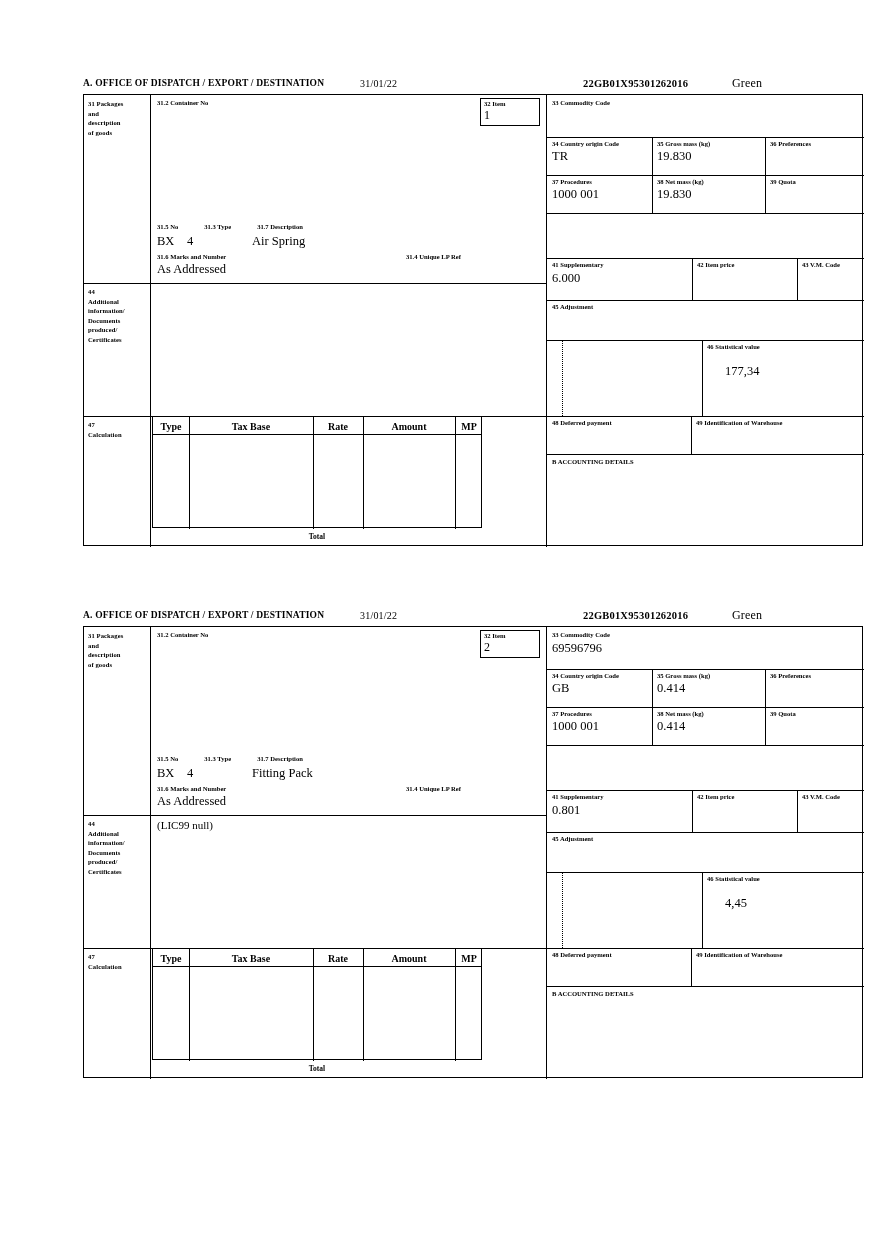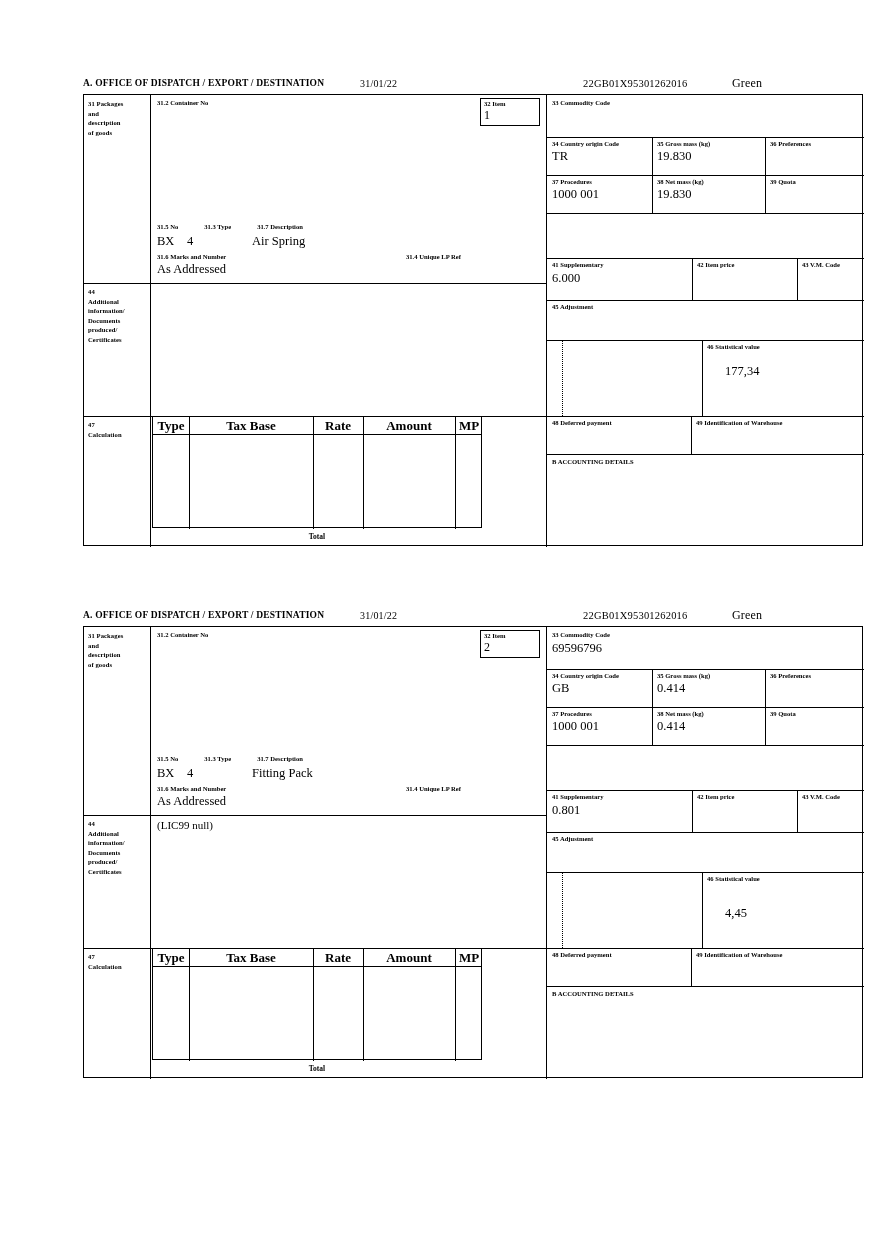--- a/index.html
+++ b/index.html
@@ -49,21 +49,21 @@
     top: 0;
     font-size: 10px;
     font-weight: normal;
     font-family: "Liberation Serif", serif;
   }
   .hdr .mrn {
     position: absolute;
     left: 500px;
     top: 0;
     font-size: 10.5px;
-    font-weight: normal;
+    font-weight: bold;
   }
   .hdr .lane {
     position: absolute;
     left: 649px;
     top: -2px;
     font-size: 12px;
     font-weight: normal;
   }
 
   
@@ -157,21 +157,21 @@
     border: 1.3px solid #000;
     box-sizing: border-box;
   }
   .calc .hdrrow {
     position: absolute;
     left: 0; top: 0; right: 0;
     height: 18px;
     border-bottom: 1.3px solid #000;
     box-sizing: border-box;
   }
-  .calc .col { position: absolute; top: 0; height: 18px; font-size: 13px; font-weight: bold;
+  .calc .col { position: absolute; top: 0; height: 18px; font-size: 10px; font-weight: bold;
                display: flex; align-items: center; justify-content: center; }
   .calc .vsep { position: absolute; top: 0; width: 1.3px; background: #000; height: 112px; }
   .calc .total { position: absolute; left: 0; top: 113px; width: 330px; text-align: center;
                  font-size: 7.5px; font-weight: bold; padding-top: 3px; }
   .calc .btm { position: absolute; left: 0; top: 129px; width: 330px; height: 1.3px; background: #000; }
 
   .nowrap { white-space: nowrap; }
   .mt2 { margin-top: 2px; }
   .mt3 { margin-top: 3px; }
 </style>
@@ -477,21 +477,21 @@
       <div class="cell c43">
         <div class="lbl-n">43 V.M. Code</div>
         <div class="val-lg mt3"></div>
       </div>
       <div class="cell c45">
         <div class="lbl-n">45 Adjustment</div>
         <div class="val-lg mt2"></div>
       </div>
       <div class="cell c46">
         <div class="lbl-n">46 Statistical value</div>
-        <div class="val-lg" style="margin-top:24px;padding-left:18px">4,45</div>
+        <div class="val-lg" style="margin-top:14px;padding-left:18px">4,45</div>
       </div>
       <div class="cell c48">
         <div class="lbl-n">48 Deferred payment</div>
         <div class="val-sm mt2"></div>
       </div>
       <div class="cell c49">
         <div class="lbl-n">49 Identification of Warehouse</div>
         <div class="val-sm mt2"></div>
       </div>
       <div class="cell cB">

